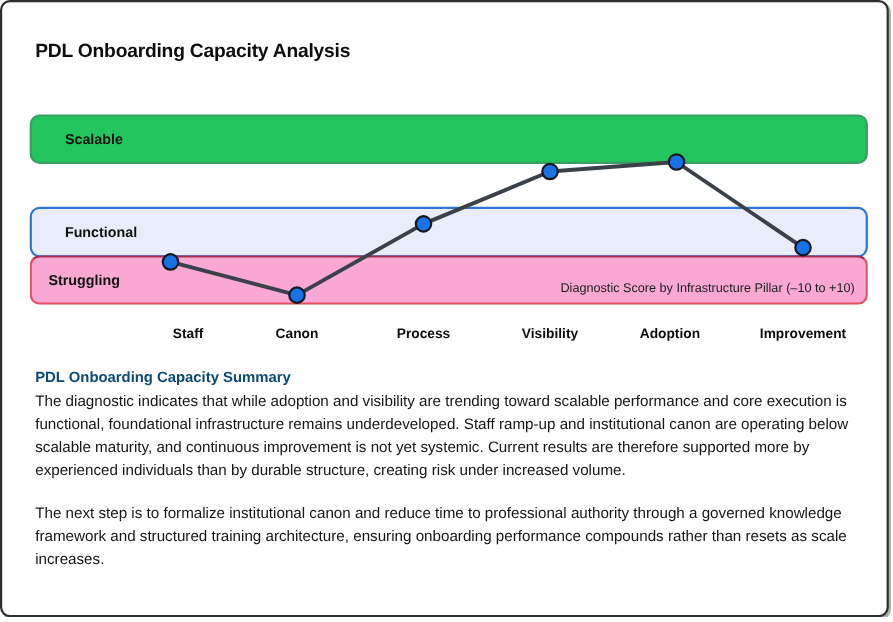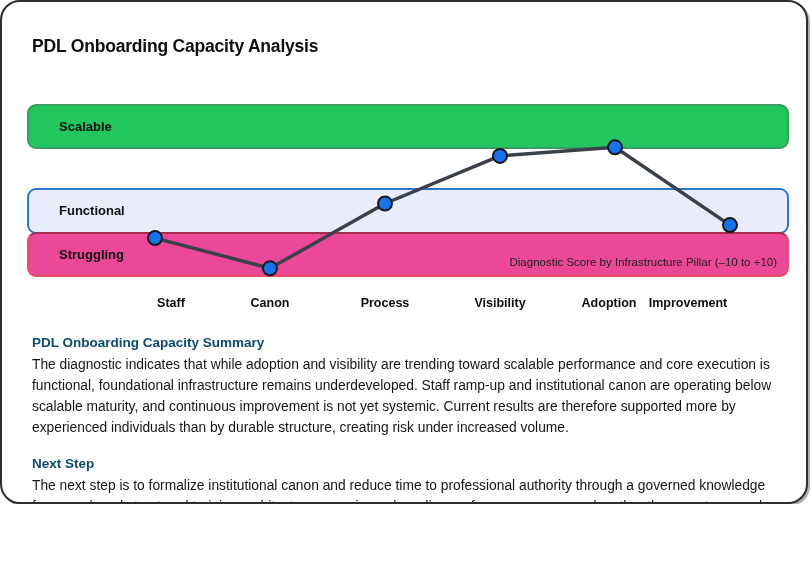--- a/index.html
+++ b/index.html
@@ -1,22 +1,22 @@
 <!DOCTYPE html>
 <html><head>
 <meta charset="utf-8">
 <style>
   html,body{margin:0;padding:0;background:#ffffff;}
   body{font-family:"Liberation Sans", sans-serif; color:#141414;}
   .card{
     box-sizing:border-box;
-    width:808px;height:504px;
+    width:808px;height:561px;
     margin:0;
     border:2px solid #2e2e2e;
-    border-radius:20px;
+    border-radius:9px;
     background:#ffffff;
     box-shadow:2px 2px 0 rgba(110,110,110,.55);
     overflow:hidden;
     position:relative;
   }
   .title{
     font-size:17.5px;font-weight:bold;color:#0d0d0d;
     margin:34px 30px 0 30px;letter-spacing:-0.2px;
   }
   .chart{
@@ -64,21 +64,21 @@
   <h1 class="title">PDL Onboarding Capacity Analysis</h1>
 
   <div class="chart">
     <div class="bands">
       <div class="band" id="band-0" style="background: #22c55e; border-color: rgb(58, 158, 99); z-index: 1;">
         <span class="band-label">Scalable</span>
       </div>
       <div class="band" id="band-1" style="background: rgb(233, 237, 251); border-color: rgb(46, 118, 210); z-index: 2; margin-top: 39px;">
         <span class="band-label">Functional</span>
       </div>
-      <div class="band" id="band-2" style="background: #ec4899; border-color: rgb(162, 44, 82) rgb(226, 80, 98) rgb(226, 80, 98); z-index: 3;">
+      <div class="band" id="band-2" style="background: #f9a8d4; border-color: rgb(162, 44, 82) rgb(226, 80, 98) rgb(226, 80, 98); z-index: 3; padding-left: 15px;">
         <span class="band-label">Struggling</span>
         <span class="chart-subtitle">Diagnostic Score by Infrastructure Pillar (–10 to +10)</span>
       </div>
     </div>
     <svg class="overlay" id="chart-svg" width="762" height="173" viewBox="0 0 762 173">
         <polyline points="128,134.1 243,164.3 358,99.5 473,51.9 588,43.3 703,121.1" fill="none" stroke="#3a4149" stroke-width="3.5" stroke-linejoin="round" stroke-linecap="round"></polyline>
         <circle cx="128" cy="134.1" r="7" fill="#1872e8" stroke="#14181f" stroke-width="2"></circle>
         <circle cx="243" cy="164.3" r="7" fill="#1872e8" stroke="#14181f" stroke-width="2"></circle>
         <circle cx="358" cy="99.5" r="7" fill="#1872e8" stroke="#14181f" stroke-width="2"></circle>
         <circle cx="473" cy="51.9" r="7" fill="#1872e8" stroke="#14181f" stroke-width="2"></circle>
@@ -86,26 +86,25 @@
         <circle cx="703" cy="121.1" r="7" fill="#1872e8" stroke="#14181f" stroke-width="2"></circle>
       </svg>
   </div>
 
   <div class="x-labels" id="x-labels">
       <span class="x-label" style="left: 144px;">Staff</span>
       <span class="x-label" style="left: 243px;">Canon</span>
       <span class="x-label" style="left: 358px;">Process</span>
       <span class="x-label" style="left: 473px;">Visibility</span>
       <span class="x-label" style="left: 582px;">Adoption</span>
-      <span class="x-label" style="left: 661px; text-align: right;">Improvement</span>
+      <span class="x-label" style="left: 703px; text-align: right;">Improvement</span>
     </div>
 
   <div class="section summary">
     <p class="section-heading">PDL Onboarding Capacity Summary</p>
     <p class="section-body">The diagnostic indicates that while adoption and visibility are trending toward scalable performance and core execution is functional, foundational infrastructure remains underdeveloped. Staff ramp-up and institutional canon are operating below scalable maturity, and continuous improvement is not yet systemic. Current results are therefore supported more by experienced individuals than by durable structure, creating risk under increased volume.</p>
   </div>
 
   <div class="section next">
-    <p class="section-heading">Next Step</p>
     <p class="section-body">The next step is to formalize institutional canon and reduce time to professional authority through a governed knowledge framework and structured training architecture, ensuring onboarding performance compounds rather than resets as scale increases.</p>
   </div>
 
 </div>
 
 </body></html>

